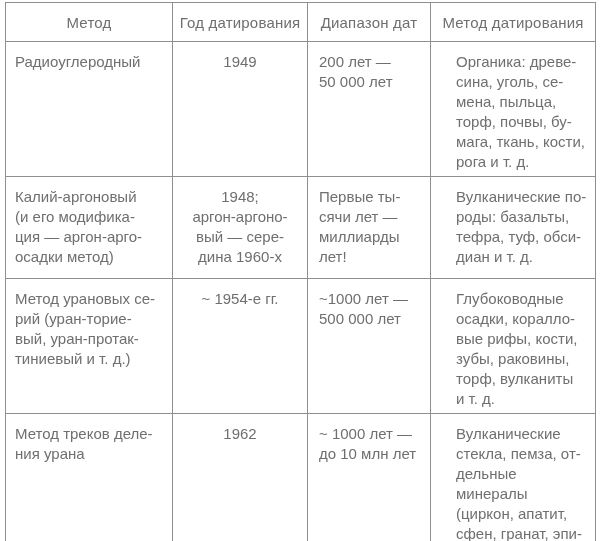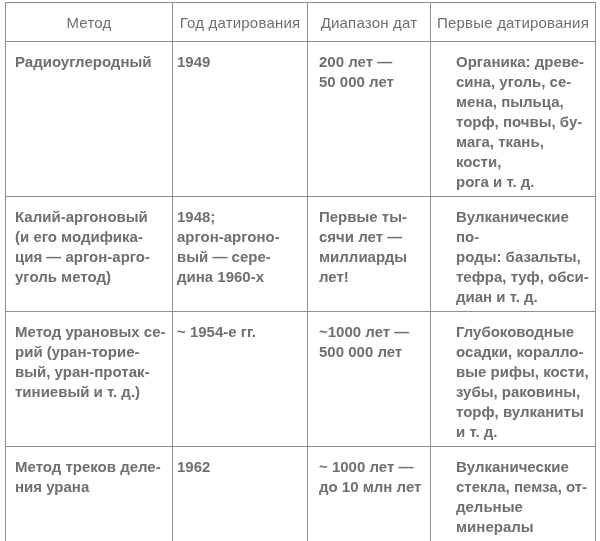--- a/index.html
+++ b/index.html
@@ -38,24 +38,23 @@
     vertical-align: middle;
     padding: 0 4px;
     letter-spacing: 0.2px;
   }
   .dating td {
     vertical-align: top;
     line-height: 20px;
     white-space: pre-line;
     padding: 10px 6px 4px 9px;
     text-align: left;
-    font-weight: bold;
   }
   .dating td.c-year {
-    text-align: left;
+    text-align: center;
     padding-left: 4px;
     padding-right: 4px;
   }
   .dating td.c-range { padding-left: 11px; }
   .dating td.c-object { padding-left: 25px; }
 
   .dating tr.r0 { height: 133px; }
   .dating tr.r1 { height: 102px; }
   .dating tr.r2 { height: 134px; }
   .dating tr.r3 { height: 124px; }
@@ -69,41 +68,41 @@
       <col class="w-method">
       <col class="w-year">
       <col class="w-range">
       <col class="w-object">
     </colgroup>
     <thead>
       <tr>
         <th>Метод</th>
         <th>Год датирования</th>
         <th>Диапазон дат</th>
-        <th>Первые датирования</th>
+        <th>Метод датирования</th>
       </tr>
     </thead>
     <tbody>
       <tr class="r0">
         <td class="c-method">Радиоуглеродный</td>
         <td class="c-year">1949</td>
         <td class="c-range">200 лет —
 50 000 лет</td>
         <td class="c-object">Органика: древе-
 сина, уголь, се-
 мена, пыльца,
 торф, почвы, бу-
 мага, ткань, кости,
 рога и т. д.</td>
       </tr>
       <tr class="r1">
         <td class="c-method">Калий-аргоновый
 (и его модифика-
 ция — аргон-арго-
-уголь метод)</td>
+осадки метод)</td>
         <td class="c-year">1948;
 аргон-аргоно-
 вый — сере-
 дина 1960-х</td>
         <td class="c-range">Первые ты-
 сячи лет —
 миллиарды
 лет!</td>
         <td class="c-object">Вулканические по-
 роды: базальты,

